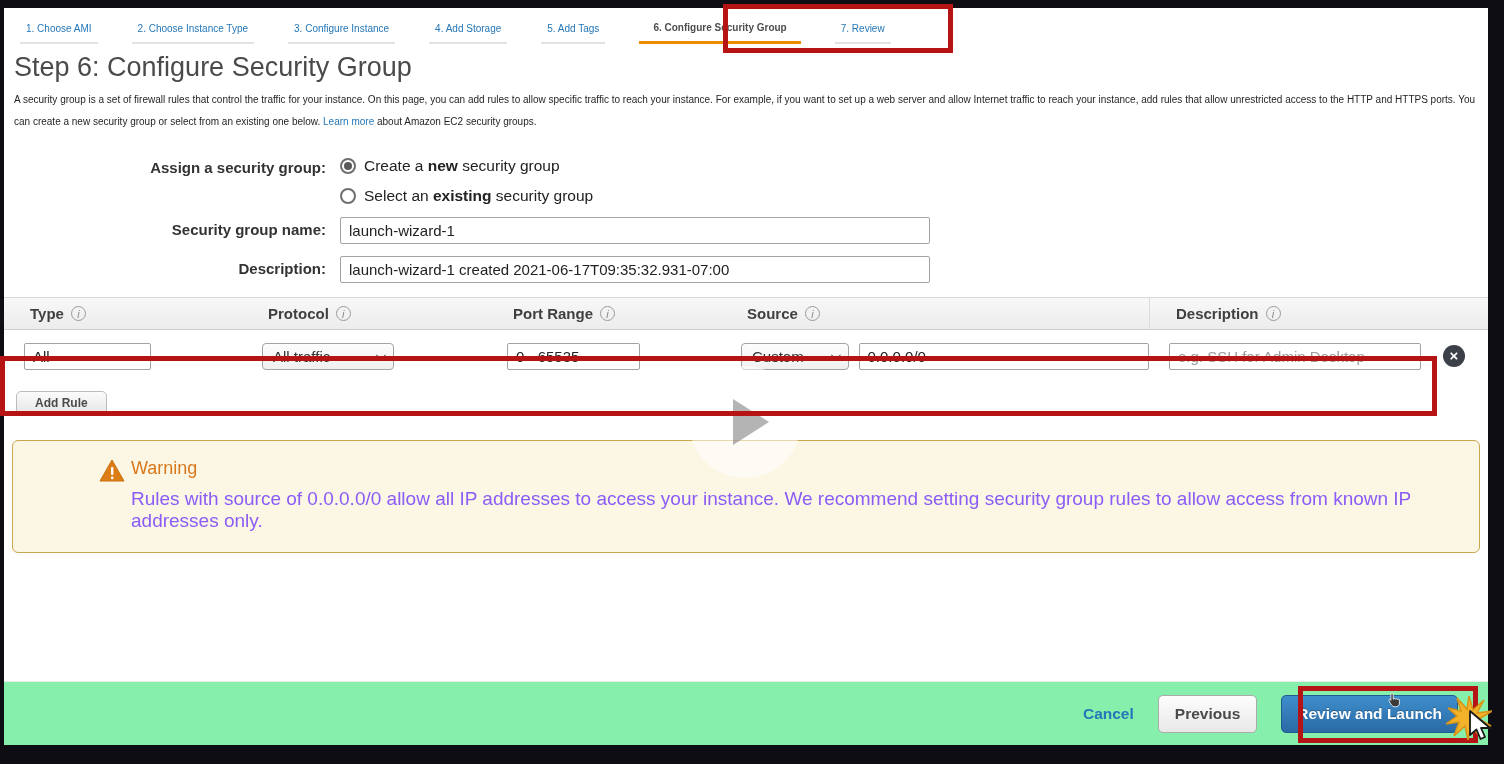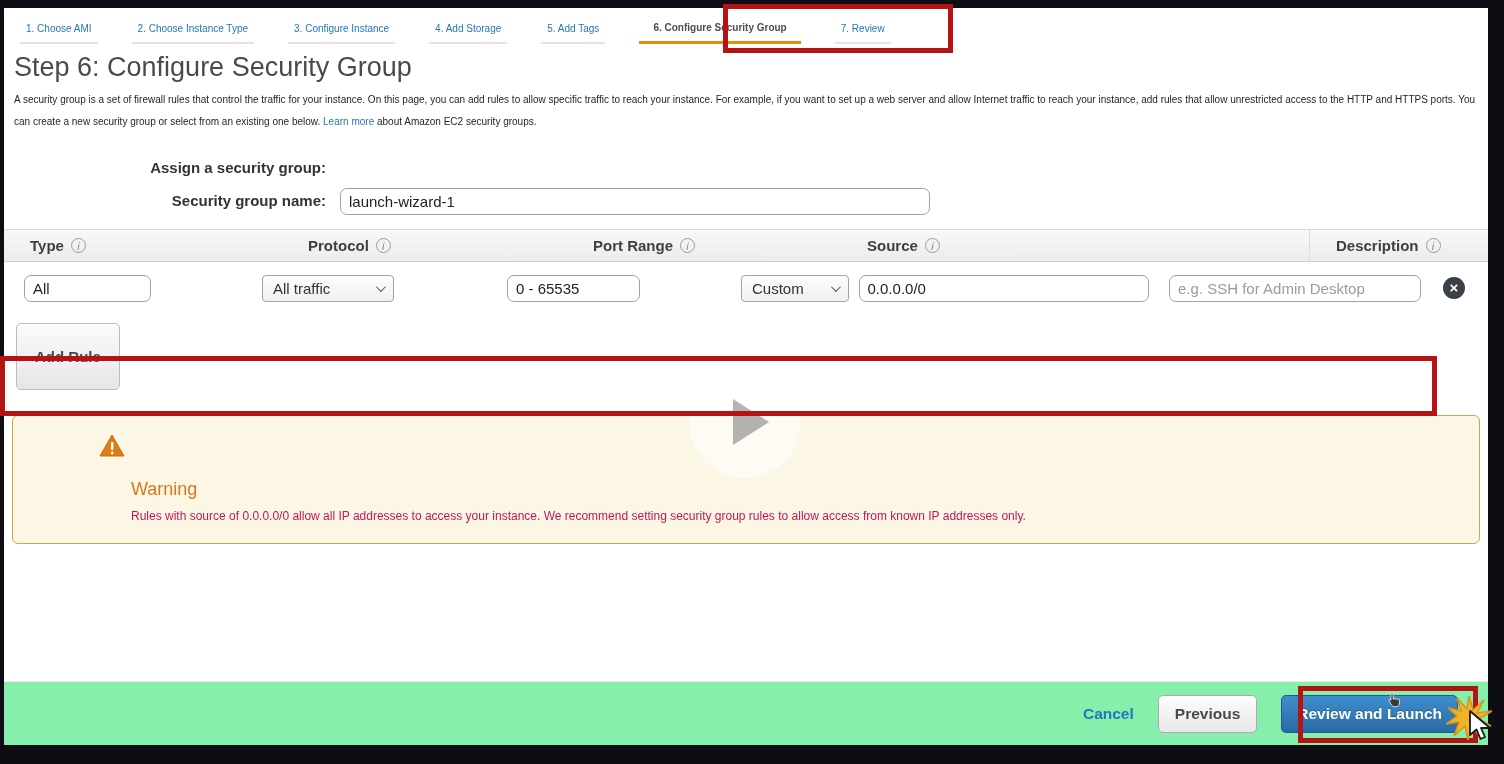--- a/index.html
+++ b/index.html
@@ -19,50 +19,50 @@
   .link { color:#2477b8; text-decoration:none; cursor:pointer; }
 
   
   .form-area { margin-top:22px; }
   .form-row { display:flex; align-items:flex-start; margin-bottom:12px; }
   .form-label { width:336px; text-align:right; font-weight:bold; font-size:15px; color:#333; padding-right:14px; padding-top:4px; }
   .radio-group { display:flex; flex-direction:column; gap:12px; padding-top:2px; }
   .radio-option { display:flex; align-items:center; gap:8px; font-size:15.5px; color:#222; cursor:pointer; }
   .radio { width:16px; height:16px; border:2px solid #6f6f6f; border-radius:50%; position:relative; flex:none; background:#fff; }
   .radio.selected::after { content:''; position:absolute; left:2px; top:2px; width:8px; height:8px; background:#5a5a5a; border-radius:50%; }
-  .text-input { height:27px; border:1px solid #a3a3a3; border-radius:7px; font-family:"Liberation Sans",sans-serif; font-size:15px; color:#222; padding:2px 8px; background:#fff; }
+  .text-input { height:27px; border:1px solid #a3a3a3; border-radius:2px; font-family:"Liberation Sans",sans-serif; font-size:15px; color:#222; padding:2px 8px; background:#fff; }
   .wide { width:590px; }
 
   
   .rules-table { margin-top:14px; }
   .thead, .trow { display:grid; grid-template-columns:238px 245px 234px 428px 272px 1fr; align-items:center; }
-  .thead { height:33px; background:linear-gradient(#f8f8f8,#ececec); border-top:1px solid #d9d9d9; border-bottom:1px solid #cfcfcf;gap:40px; }
+  .thead { height:33px; background:linear-gradient(#f8f8f8,#ececec); border-top:1px solid #d9d9d9; border-bottom:1px solid #cfcfcf; }
   .th { display:flex; align-items:center; padding-left:26px; font-size:15px; font-weight:bold; color:#3f3f3f; height:100%; }
   .th.last { border-left:1px solid #dcdcdc; }
   .info-icon { display:inline-block; width:15px; height:15px; border:1px solid #9a9a9a; border-radius:50%; color:#8b8b8b; font-size:11px; line-height:14px; text-align:center; font-style:italic; margin-left:7px; font-weight:normal; flex:none; }
   .trow { height:52px; background:#fff; }
   .td { padding-left:20px; display:flex; align-items:center; gap:10px; }
   .select { height:27px; border:1px solid #a3a3a3; border-radius:4px; background:linear-gradient(#fdfdfd,#f0f0f0); display:flex; align-items:center; padding:0 10px; font-size:15px; color:#333; cursor:pointer; }
   .select .chevron { width:7px; height:7px; border-right:1.5px solid #555; border-bottom:1.5px solid #555; transform:rotate(45deg) translateY(-2px); margin-left:14px; flex:none; }
   .sel-type { width:132px; justify-content:space-between; }
   .sel-source { width:108px; justify-content:space-between; }
   .inp-protocol { width:127px; }
   .inp-port { width:133px; }
   .inp-source { width:292px; }
   .inp-desc { width:256px; }
   .inp-desc::placeholder { color:#9b9b9b; }
   .delete-btn { width:22px; height:22px; border:none; border-radius:50%; background:#3c4149; color:#fff; font-weight:bold; font-size:15px; line-height:22px; text-align:center; cursor:pointer; padding:0; margin-left:22px; }
 
-  .add-rule-btn { margin:9px 0 0 12px; padding:24px 18px; font-family:"Liberation Sans",sans-serif; font-size:15px; font-weight:bold; color:#4a4a4a; background:linear-gradient(#fbfbfb,#e6e6e6); border:1px solid #bcbcbc; border-radius:5px; cursor:pointer; }
+  .add-rule-btn { margin:9px 0 0 12px; padding:4px 18px; font-family:"Liberation Sans",sans-serif; font-size:12px; font-weight:bold; color:#4a4a4a; background:linear-gradient(#fbfbfb,#e6e6e6); border:1px solid #bcbcbc; border-radius:5px; cursor:pointer; }
 
   
   .warning-box { margin:25px 8px 0 8px; background:#fbf7e4; border:1px solid #caa64f; border-radius:6px; padding:17px 20px 20px 80px; position:relative; min-height:87px; }
   .warning-icon { position:absolute; left:86px; top:18px; }
-  .warning-title { color:#d8781d; font-size:18px; margin-left:38px;margin-top:46px; }
-  .warning-msg { margin:9px 0 0 38px; font-size:12px; color:#be185d; }
+  .warning-title { color:#d8781d; font-size:18px; margin-left:38px; }
+  .warning-msg { margin:9px 0 0 38px; font-size:19px; color:#8b5cf6; }
 
   
   .footer { position:absolute; left:0; right:0; bottom:0; height:64px; background:#86efac; border-top:1px solid #ececec; display:flex; align-items:center; justify-content:flex-end; gap:24px; padding-right:30px; }
   .cancel-link { font-size:15.5px; font-weight:bold; color:#2477b8; cursor:pointer; }
   .btn { font-family:"Liberation Sans",sans-serif; font-size:15.5px; font-weight:bold; border-radius:5px; cursor:pointer; padding:9px 16px; }
   .btn-secondary { color:#4a4a4a; background:linear-gradient(#fdfdfd,#e8e8e8); border:1px solid #ababab; }
   .btn-primary { color:#fff; background:linear-gradient(#3e8ecc,#2a6aa5); border:1px solid #1f5b90; text-shadow:0 -1px 0 rgba(0,0,0,0.25); padding:9px 15px; }
 
   
   .annotation { position:absolute; border:5px solid #b61414; z-index:40; pointer-events:none; }
@@ -96,24 +96,38 @@
 
     
     <h1 class="page-title">Step 6: Configure Security Group</h1>
     <p class="intro"><span>A security group is a set of firewall rules that control the traffic for your instance. On this page, you can add rules to allow specific traffic to reach your instance. For example, if you want to set up a web server and allow Internet traffic to reach your instance, add rules that allow unrestricted access to the HTTP and HTTPS ports. You can create a new security group or select from an existing one below.</span>
       <a class="link">Learn more</a><span> about Amazon EC2 security groups.</span></p>
 
     
     <div class="form-area">
       <div class="form-row">
         <div class="form-label">Assign a security group:</div>
+        <div class="radio-group">
+          <label class="radio-option">
+            <span class="radio selected"></span>
+            <span><span>Create a </span><b>new</b><span> security group</span></span>
+          </label>
+          <label class="radio-option">
+            <span class="radio"></span>
+            <span><span>Select an </span><b>existing</b><span> security group</span></span>
+          </label>
+        </div>
       </div>
       <div class="form-row" style="margin-top:12px;">
         <div class="form-label">Security group name:</div>
         <input class="text-input wide" value="launch-wizard-1" style="">
+      </div>
+      <div class="form-row">
+        <div class="form-label">Description:</div>
+        <input class="text-input wide" value="launch-wizard-1 created 2021-06-17T09:35:32.931-07:00" style="">
       </div>
     </div>
 
     
     <div class="rules-table">
       <div class="thead">
         <div class="th">
             <span>Type</span>
             <span class="info-icon">i</span>
           </div>

